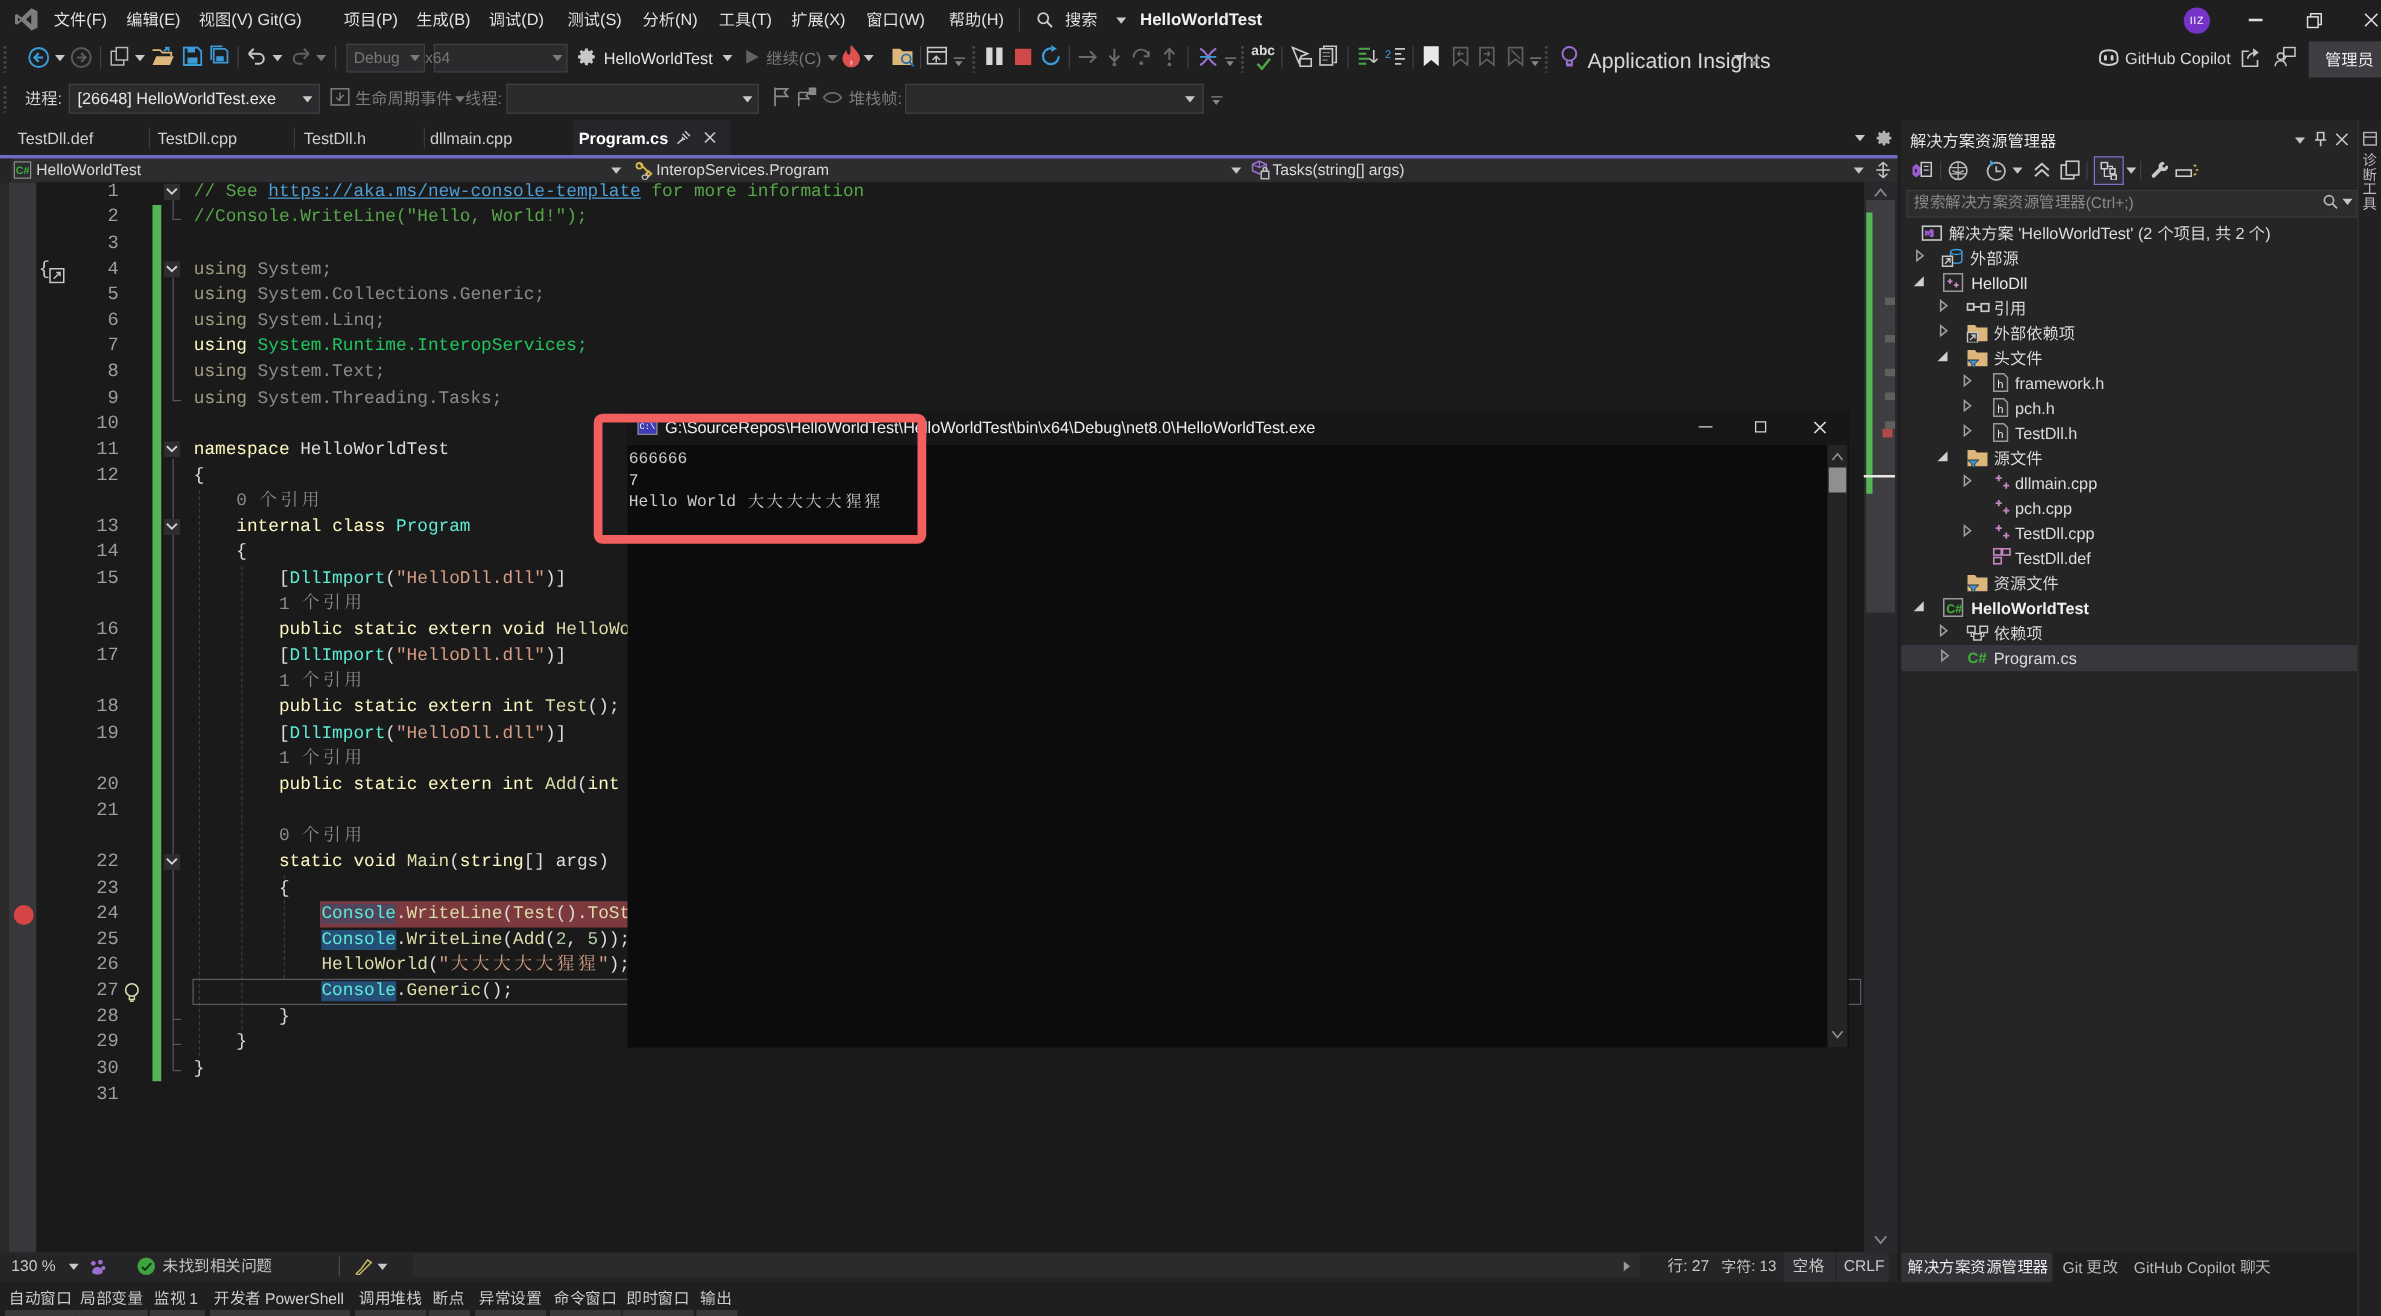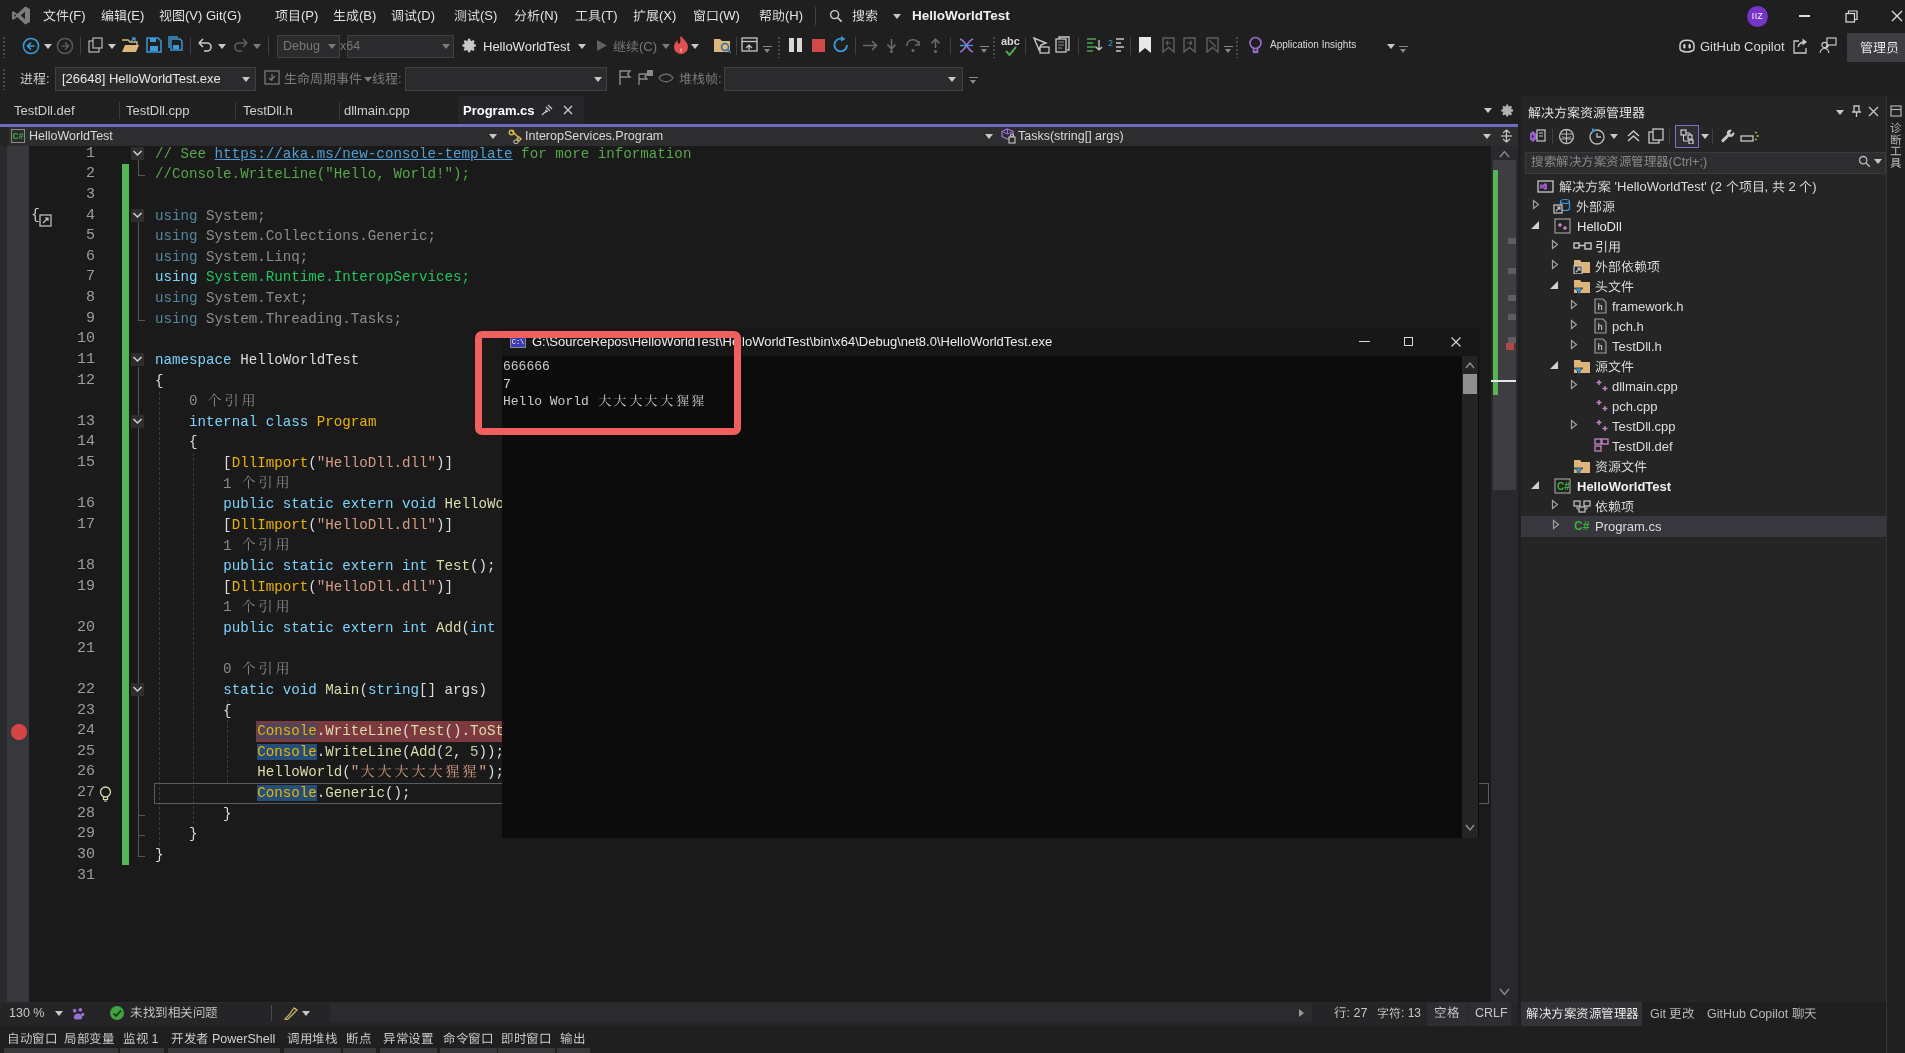--- a/index.html
+++ b/index.html
@@ -5,21 +5,21 @@
 html,body{width:1905px;height:1053px;overflow:hidden;background:#1f1f1f;font-family:"Liberation Sans",sans-serif;-webkit-font-smoothing:antialiased}
 .ab{position:absolute}
 .txt{position:absolute;white-space:nowrap}
 .caret{position:absolute;width:0;height:0;border-left:4px solid transparent;border-right:4px solid transparent;border-top:5px solid #c8c8c8}
 .caret.dim{border-top-color:#7a7a7a}
 .grip{position:absolute;width:4px;background-image:radial-gradient(circle,#4a4a4a 1px,transparent 1.2px);background-size:4px 4px}
 .vsep{position:absolute;width:1px;background:#3f3f46}
 .combo{position:absolute;background:#2b2b2e;border:1px solid #3f3f46}
 .ovf{position:absolute;width:9px;height:7px;border-top:1px solid #888;}
 .ovf:after{content:"";position:absolute;left:1px;top:2px;border-left:3.5px solid transparent;border-right:3.5px solid transparent;border-top:4px solid #888}
-.k{color:#7dd3fc}.c{color:#57a64a}.l{color:#4f9fd6;text-decoration:underline}.t{color:#eab308}
+.k{color:#fef9c3}.c{color:#57a64a}.l{color:#4f9fd6;text-decoration:underline}.t{color:#5eead4}
 .s{color:#d69d85}.m{color:#dcdcaa}.n{color:#b5cea8}.g{color:#8a8a8a}.f{opacity:.58}
 .hl{background:#264f78}
 svg.cj{width:1em;height:1em;overflow:visible;vertical-align:-0.13em}svg.cj use,svg.cjm use{fill:currentColor}svg.cj{}
 svg.cjm{width:2ch;height:1em;overflow:visible;vertical-align:-0.13em}
 </style>
 </head>
 <body>
 <svg style="position:absolute;width:0;height:0" aria-hidden="true">
     <defs>
       <path id="s4e2a" d="M460 334V959H538V334ZM506 39C406 206 224 352 35 434C56 452 78 481 91 503C245 428 393 312 501 174C634 330 766 426 914 504C926 480 949 452 969 436C815 361 673 267 545 114L573 70Z"></path>
@@ -370,21 +370,21 @@
       <path d="M4 4l7 7" stroke="#5f5f5f" stroke-width="1.2"></path>
     </svg>
 <div class="ovf" style="left:1224px;top:46px"></div>
 <div class="grip" style="left:1235px;top:36px;height:22px"></div>
 
 <svg class="ab" style="left:1248px;top:36px" width="15" height="19">
       <circle cx="7.5" cy="7" r="5.5" fill="none" stroke="#9b6fd0" stroke-width="1.6"></circle>
       <path d="M5.5 12.5v3h4v-3" fill="none" stroke="#9b6fd0" stroke-width="1.6"></path>
       <path d="M5 16.5h5" stroke="#9b6fd0" stroke-width="1.3"></path>
     </svg>
-<span class="txt" style="left:1270px;top:39px;font-size:10px;color:#d8d8d8">Application Insights</span>
+<span class="txt" style="left:1270px;top:39px;font-size:17px;color:#d8d8d8">Application Insights</span>
 <span class="caret" style="left:1387px;top:44px"></span>
 <div class="ovf" style="left:1399px;top:46px"></div>
 
 <svg class="ab" style="left:1678px;top:38px" width="18" height="17" viewBox="0 0 18 17">
       <path d="M2 7.2C2 4 4.6 2.2 9 2.2s7 1.8 7 5v3.4c0 .8-.4 1.5-1.1 1.9C13.3 13.4 11 14 9 14s-4.3-.6-5.9-1.5C2.4 12.1 2 11.4 2 10.6z" fill="none" stroke="#d0d0d0" stroke-width="1.5"></path>
       <rect x="5.2" y="6" width="2.3" height="4.5" rx="1.1" fill="#d0d0d0"></rect>
       <rect x="10.5" y="6" width="2.3" height="4.5" rx="1.1" fill="#d0d0d0"></rect>
     </svg>
 <span class="txt" style="left:1700px;top:39px;font-size:13px;color:#d8d8d8">GitHub Copilot</span>
 <svg class="ab" style="left:1792px;top:37px" width="17" height="17">

